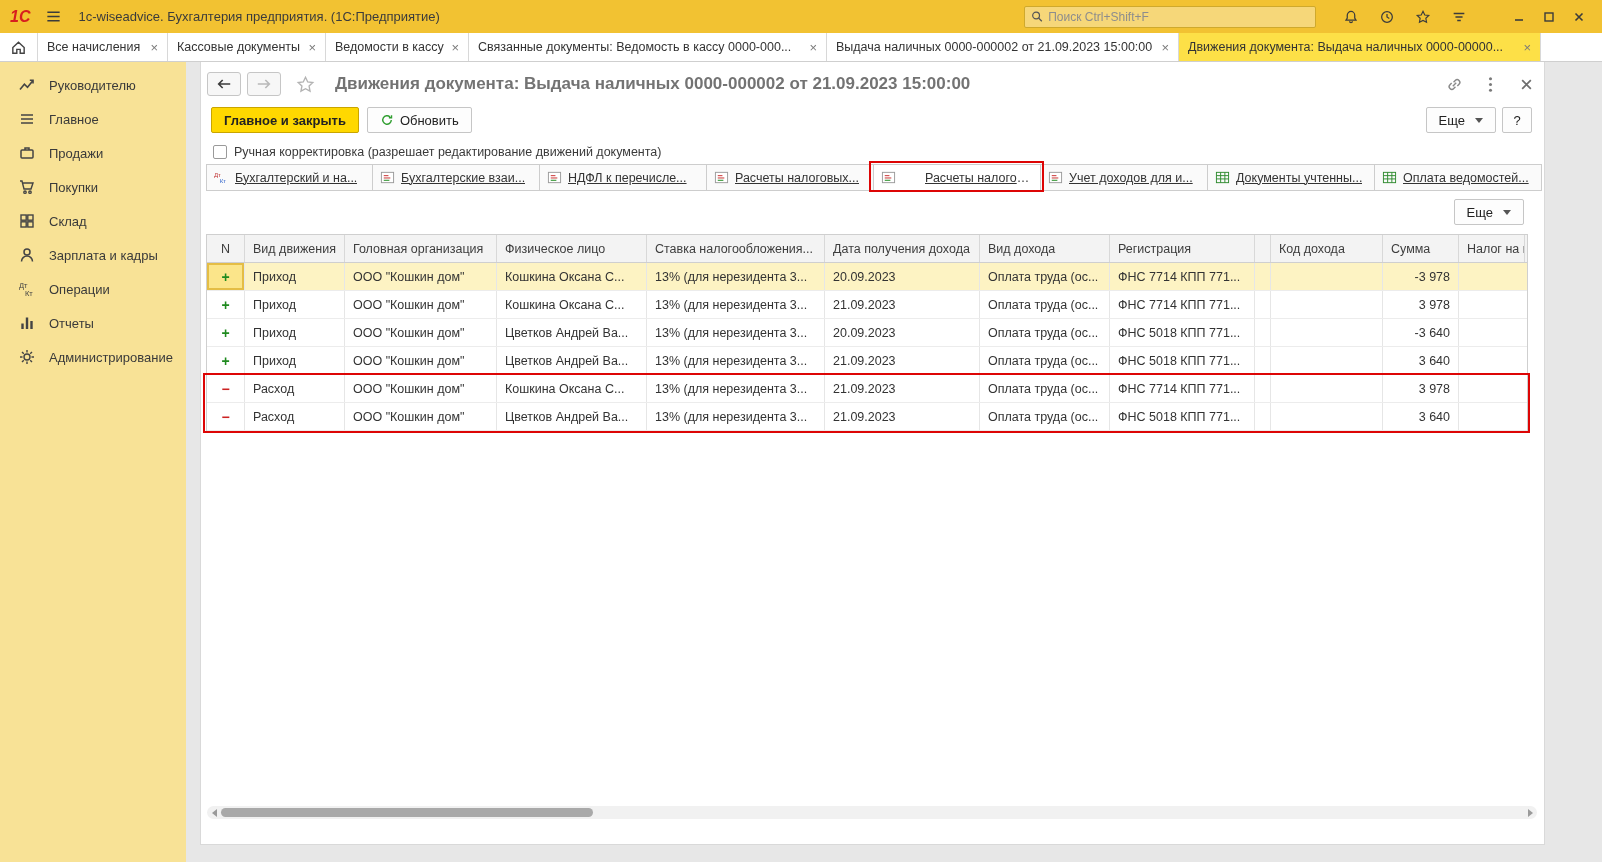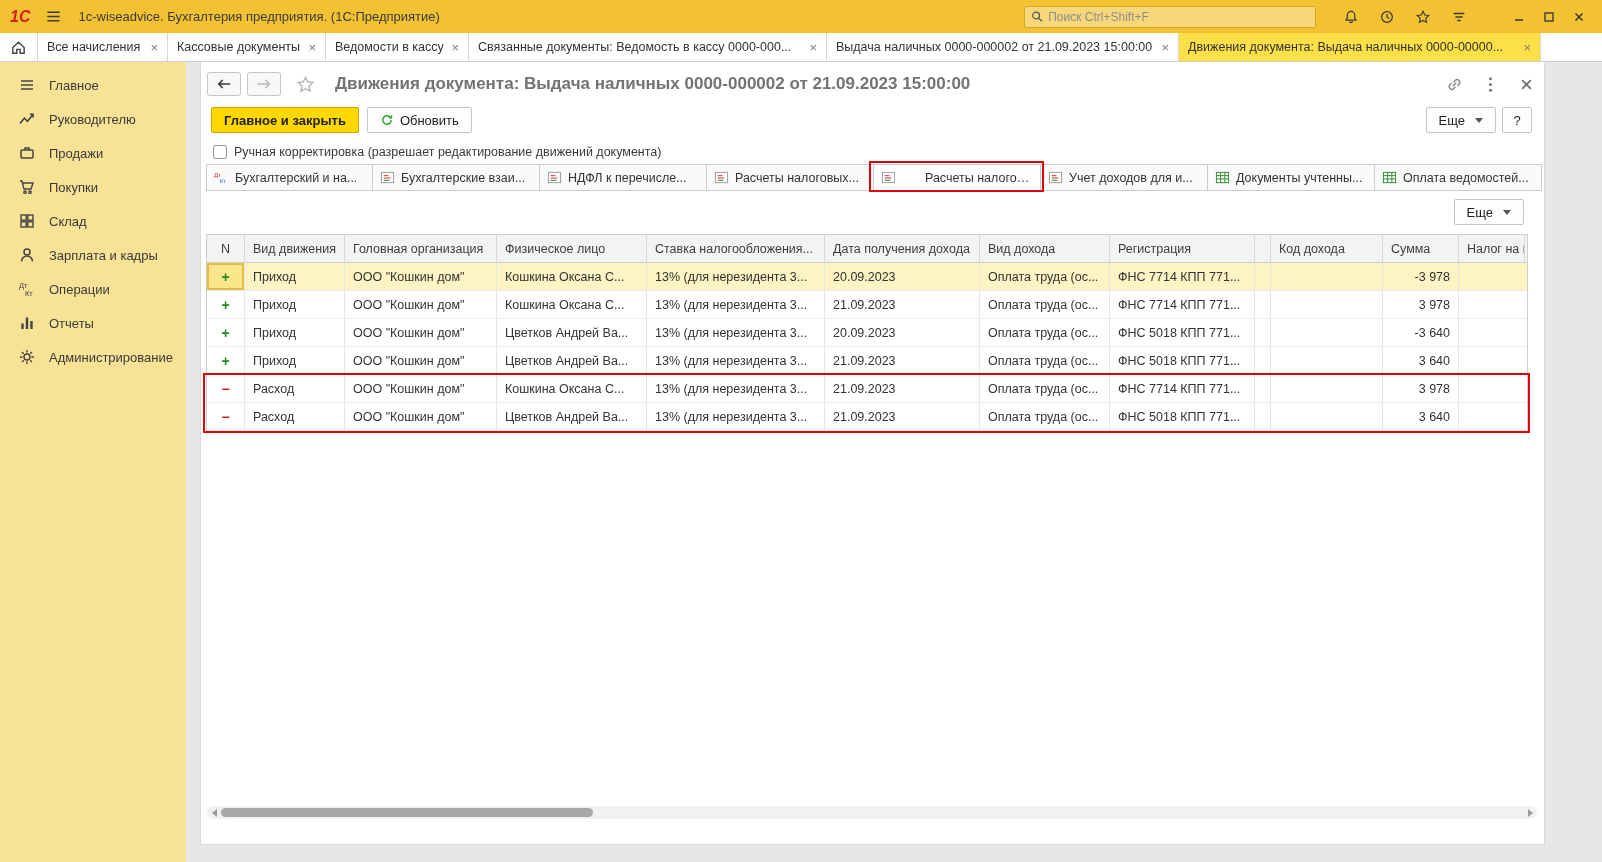--- a/index.html
+++ b/index.html
@@ -43,21 +43,21 @@
   .toolbar{position:absolute;left:10px;top:45px;display:flex;gap:8px;align-items:center;}
   .btn{height:26px;display:flex;align-items:center;gap:6px;padding:0 12px;font-size:13px;border:1px solid #c6c6c6;border-radius:2px;background:#fdfdfd;cursor:pointer;color:#222;}
   .btn-primary{background:#ffd800;border-color:#c9a500;font-weight:bold;}
   .toolbar-right{position:absolute;right:12px;top:45px;display:flex;gap:6px;align-items:center;}
   .caret{width:0;height:0;border-left:4px solid transparent;border-right:4px solid transparent;border-top:5px solid #555;display:inline-block;margin-left:4px;}
   .btn-help{width:30px;justify-content:center;padding:0;}
 
   .checkbox-row{position:absolute;left:12px;top:83px;display:flex;align-items:center;gap:7px;font-size:12.5px;color:#3a3a3a;cursor:pointer;}
   .checkbox{width:14px;height:14px;border:1px solid #9a9a9a;background:#fff;border-radius:2px;flex:none;}
 
-  .reg-tabs{position:absolute;left:5px;top:102px;display:flex;}
+  .reg-tabs{position:absolute;left:5px;top:102px;display:flex;text-decoration:underline;}
   .reg-tab{width:167px;height:27px;border:1px solid #cdcdcd;border-left:none;background:#fafafa;display:flex;align-items:center;gap:6px;padding:0 7px;font-size:12.5px;color:#333;cursor:pointer;overflow:hidden;}
   .reg-tab:first-child{border-left:1px solid #cdcdcd;}
   .reg-tab.active{background:#ffffff;gap:29px;}
   .reg-tab span{white-space:nowrap;overflow:hidden;text-overflow:ellipsis;}
   .reg-icon{flex:none;}
 
   .more2{position:absolute;right:20px;top:137px;}
 
   
   .table{position:absolute;left:5px;top:172px;width:1322px;border:1px solid #cfcfcf;font-size:12.5px;}
@@ -179,31 +179,31 @@
     <span class="tab-close">×</span>
   </div>
   <div class="tab wt6">
     <span class="tab-label">Движения документа: Выдача наличных 0000-00000...</span>
     <span class="tab-close">×</span>
   </div>
 </div>
 
 <div class="sidebar">
   <div class="side-item">
-    <svg class="side-icon" viewBox="0 0 18 18" fill="none" stroke="#444" stroke-width="1.7">
-        <path d="M3 5h12M3 9h12M3 13h12"></path>
-      </svg>
-    <span>Главное</span>
-  </div>
-  <div class="side-item">
     <svg class="side-icon" viewBox="0 0 18 18" fill="none" stroke="#444" stroke-width="1.6">
         <path d="M2 13.5l4.4-5.3 3.1 3 5.5-6.7"></path>
         <path d="M11.8 4.2h3.2v3.2"></path>
       </svg>
     <span>Руководителю</span>
+  </div>
+  <div class="side-item">
+    <svg class="side-icon" viewBox="0 0 18 18" fill="none" stroke="#444" stroke-width="1.7">
+        <path d="M3 5h12M3 9h12M3 13h12"></path>
+      </svg>
+    <span>Главное</span>
   </div>
   <div class="side-item">
     <svg class="side-icon" viewBox="0 0 18 18" fill="none" stroke="#444" stroke-width="1.5">
         <rect x="3" y="6" width="12" height="8" rx="1"></rect>
         <path d="M7 6V4h4v2"></path>
       </svg>
     <span>Продажи</span>
   </div>
   <div class="side-item">
     <svg class="side-icon" viewBox="0 0 18 18" fill="none" stroke="#444" stroke-width="1.4">

